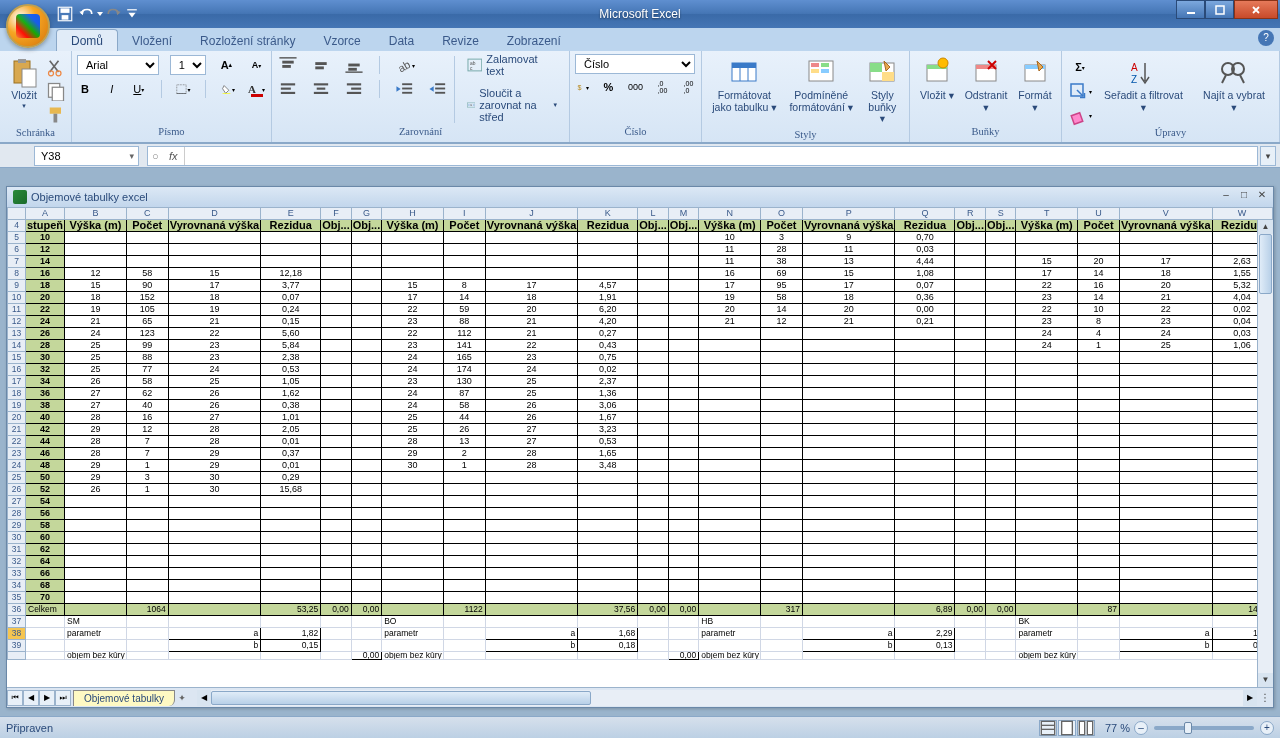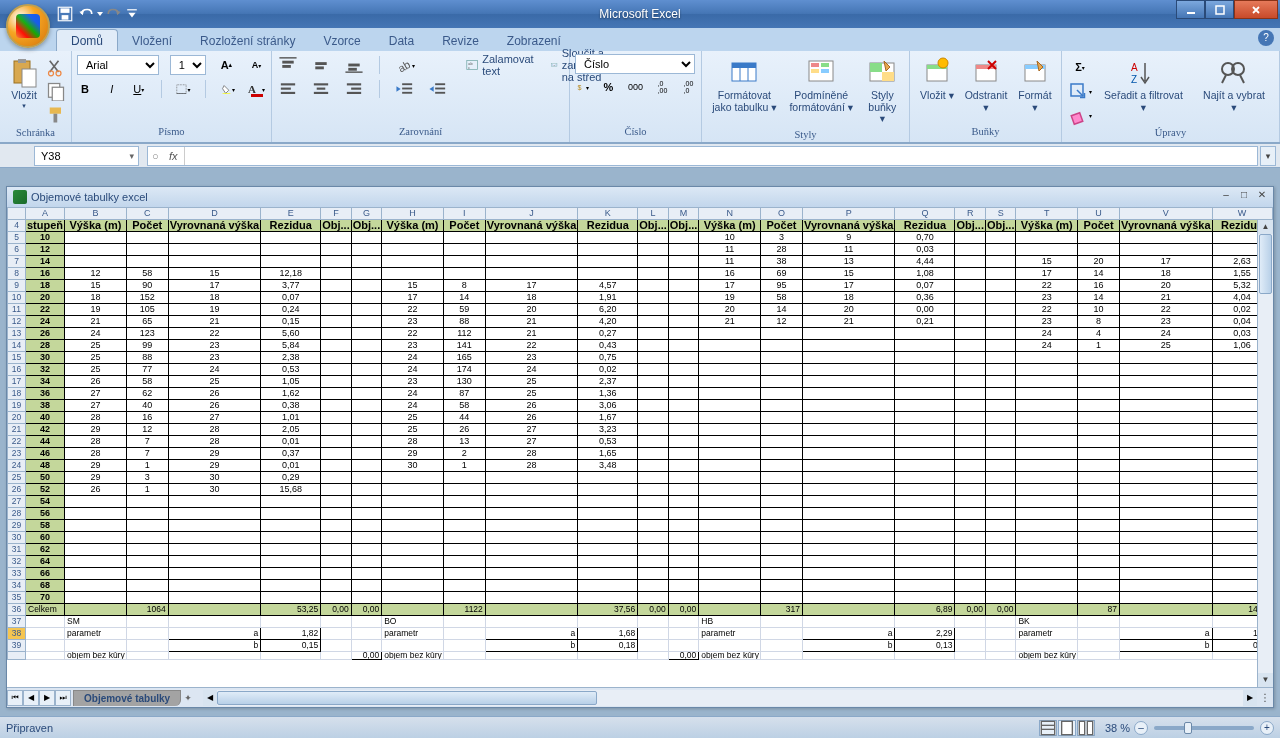--- a/index.html
+++ b/index.html
@@ -80,21 +80,21 @@
 .cT{width:42px;min-width:42px}.cU{width:42px;min-width:42px}.cV{width:60px;min-width:60px}.cW{width:60px;min-width:60px}.cX{width:26px;min-width:26px}.cY{width:26px;min-width:26px}.cZ{width:14px;min-width:14px}
 
 .vscroll { position:absolute; right:0; top:13px; bottom:0; width:16px; background:#e8eef6; border-left:1px solid #9bb3cc; }
 .vscroll .thumb { position:absolute; top:14px; left:1px; right:1px; height:60px; background:linear-gradient(90deg,#e0ecf8,#b8d0e8); border:1px solid #8aa8c8; border-radius:2px; }
 .vscroll .arr { position:absolute; left:0; right:0; height:14px; background:#d8e4f0; text-align:center; font-size:8px; line-height:14px; color:#444; cursor:pointer;}
 
 
 .sheet-tabs-bar { height:20px; background:#dce6f2; display:flex; align-items:center; border-top:1px solid #9bb3cc; }
 .nav-btns { display:flex; }
 .nav-btn { width:16px; height:16px; border:1px solid #9bb3cc; background:#e8f0f8; font-size:8px; display:flex; align-items:center; justify-content:center; cursor:pointer; }
-.sheet-tab { padding:2px 10px; font-size:10px; background:#a3a3a3; border:1px solid #888; border-bottom:none; border-top-left-radius:0; border-bottom-right-radius:6px; font-weight:bold; color:#2a4a7a; margin-left:2px;}
+.sheet-tab { padding:2px 10px; font-size:10px; background:#fef9c3; border:1px solid #888; border-bottom:none; border-top-left-radius:0; border-bottom-right-radius:6px; font-weight:normal; color:#2a4a7a; margin-left:2px;}
 .hscroll { flex:1; height:16px; background:#e8eef6; margin-left:8px; position:relative; }
 .hscroll .thumb { position:absolute; left:14px; top:1px; bottom:1px; width:380px; background:linear-gradient(#e0ecf8,#b8d0e8); border:1px solid #8aa8c8; border-radius:2px; }
 .hscroll .arr { position:absolute; top:0; bottom:0; width:14px; background:#d8e4f0; font-size:8px; text-align:center; line-height:16px; cursor:pointer;}
 .sheet-split { width:16px; font-size:10px; text-align:center; color:#444; cursor:pointer; }
 
 
 .statusbar { position:absolute; bottom:0; left:0; right:0; height:22px; background:linear-gradient(#d6e0ec,#bcd0e4); display:flex; align-items:center; padding:0 6px; font-size:11px; color:#2a4a7a; border-top:1px solid #8aa8c8;}
 .view-btns { margin-left:auto; display:flex; gap:1px; margin-right:6px; }
 .view-btn { width:18px; height:16px; border:1px solid #8aa8c8; background:#e8f0f8; cursor:pointer; display:flex; align-items:center; justify-content:center; font-size:9px;}
 .zoom-pct { padding:0 4px; }
@@ -329,21 +329,21 @@
               <svg viewBox="0 0 14 14">
                 <rect x="5" y="3" width="7" height="1.3" fill="#555"></rect>
                 <rect x="5" y="6" width="7" height="1.3" fill="#555"></rect>
                 <rect x="5" y="9" width="7" height="1.3" fill="#555"></rect>
                 <path d="M1 7 L4 5 L4 9 Z" fill="#3a7ac8"></path>
               </svg>
             </div>
         </div>
       </div>
       <div class="sep"></div>
-      <div style="display:flex;flex-direction:row;gap:0">
+      <div style="display:flex;flex-direction:column;gap:18px">
         <div class="mid-btn">
             <svg width="16" height="16" viewBox="0 0 16 16">
               <rect x="1" y="2" width="14" height="12" fill="none" stroke="#7aa"></rect>
               <text x="3" y="8" font-size="5" fill="#555">ab</text>
               <text x="3" y="13" font-size="5" fill="#555">c</text>
             </svg>
             <span>Zalamovat text</span>
           </div>
         <div class="mid-btn">
             <svg width="16" height="16" viewBox="0 0 16 16">
@@ -1675,19 +1675,19 @@
           <rect x="2" y="1" width="8" height="10" fill="#fff" stroke="#666"></rect>
         </svg>
       </div>
     <div class="view-btn">
         <svg viewBox="0 0 12 12">
           <rect x="1" y="1" width="4" height="10" fill="#fff" stroke="#666"></rect>
           <rect x="7" y="1" width="4" height="10" fill="#fff" stroke="#666"></rect>
         </svg>
       </div>
   </div>
-  <span class="zoom-pct">38 %</span>
+  <span class="zoom-pct">77 %</span>
   <div class="zoom-btn">–</div>
   <div class="zoom-slider">
       <div class="handle"></div>
     </div>
   <div class="zoom-btn">+</div>
 </div>
 
 </body></html>

